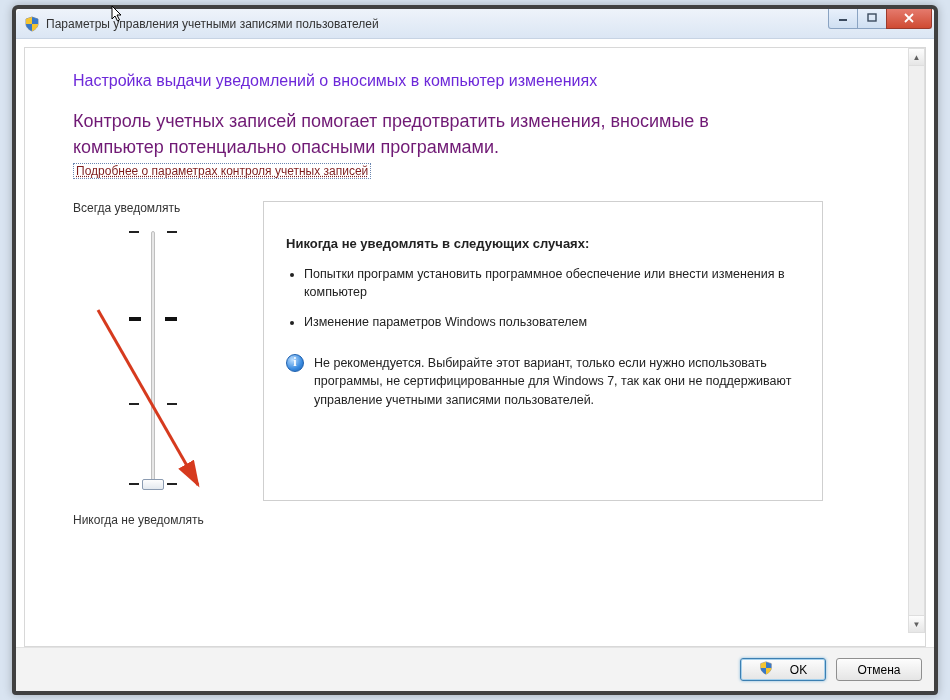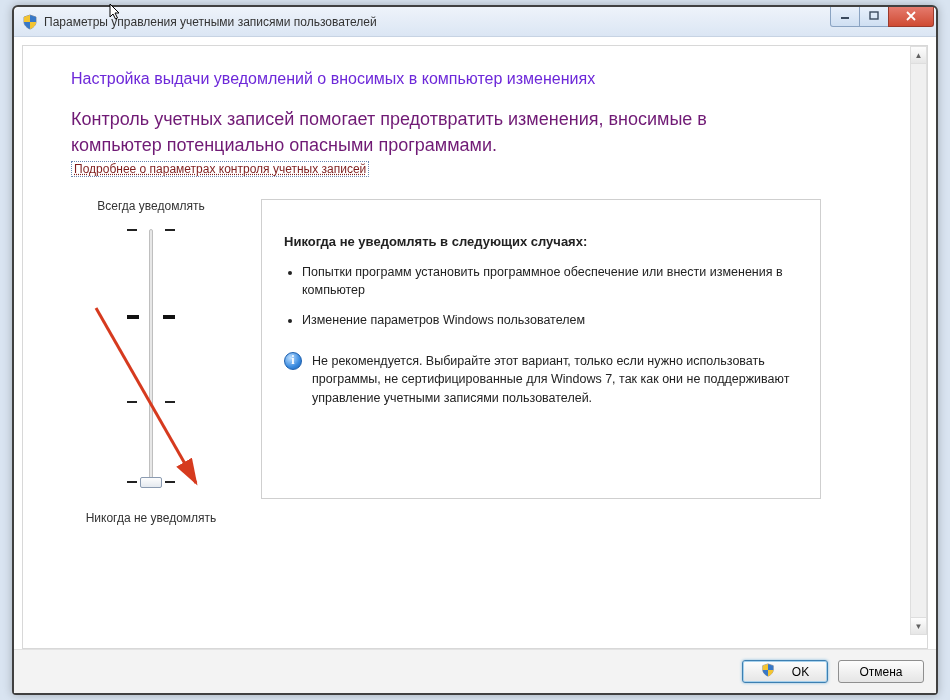--- a/index.html
+++ b/index.html
@@ -13,21 +13,21 @@
     position: relative;
     overflow: hidden;
   }
   .window {
     position: absolute;
     left: 12px;
     top: 5px;
     width: 926px;
     height: 690px;
     background: #fff;
-    border: 2px solid #404040;
+    border: 4px solid #404040;
     border-radius: 6px 6px 4px 4px;
     box-shadow: 0 0 10px rgba(0,0,0,0.25);
     display: flex;
     flex-direction: column;
   }
   
   .titlebar {
     height: 30px;
     background: linear-gradient(#eef3fa, #dbe6f4);
     border-bottom: 1px solid #c7d3e3;
@@ -133,21 +133,20 @@
     font-size: 12px;
     margin-bottom: 22px;
   }
   .slider-area {
     display: flex;
     align-items: flex-start;
     gap: 30px;
   }
   .slider-col {
     width: 160px;
-    text-align: center;
     position: relative;
   }
   .label-top, .label-bottom {
     font-size: 12px;
     color: #333;
     margin: 0;
   }
   .label-top { margin-bottom: 10px; }
   .label-bottom { margin-top: 18px; }
   .slider-track-wrap {

